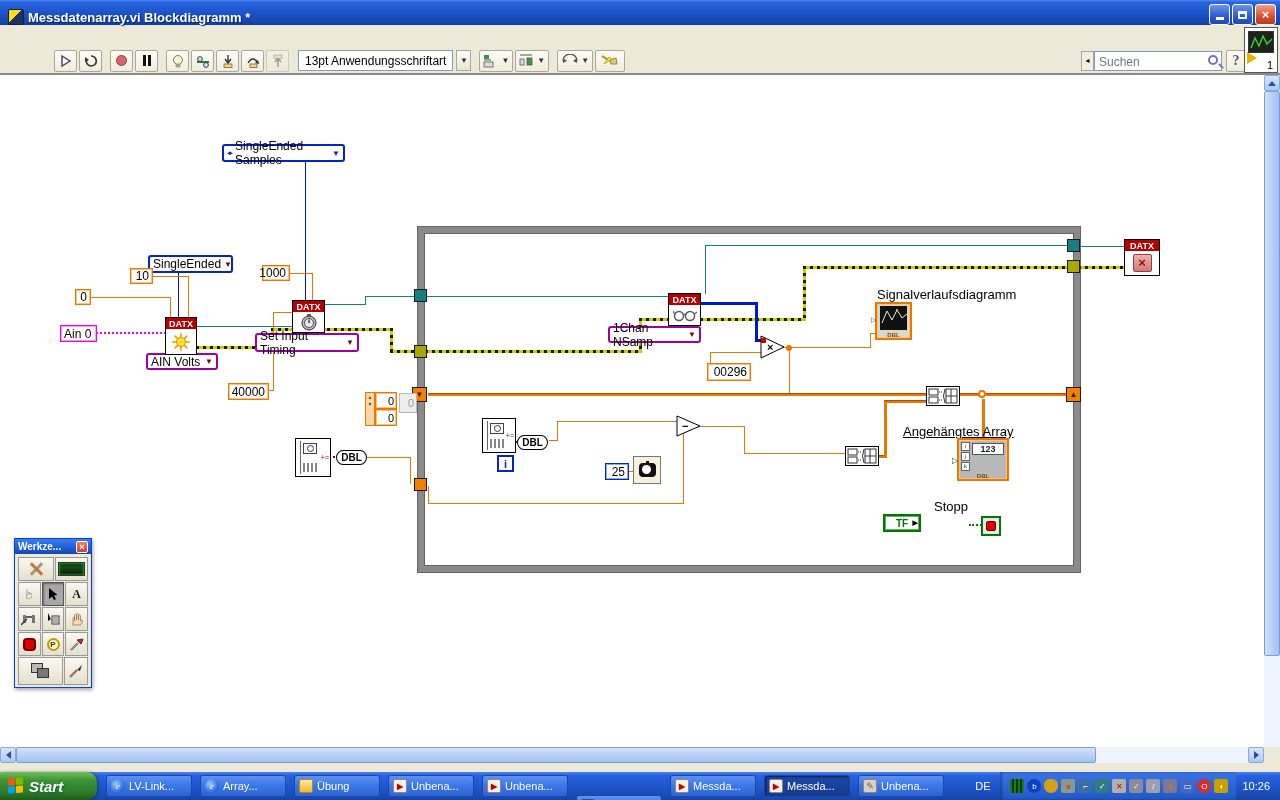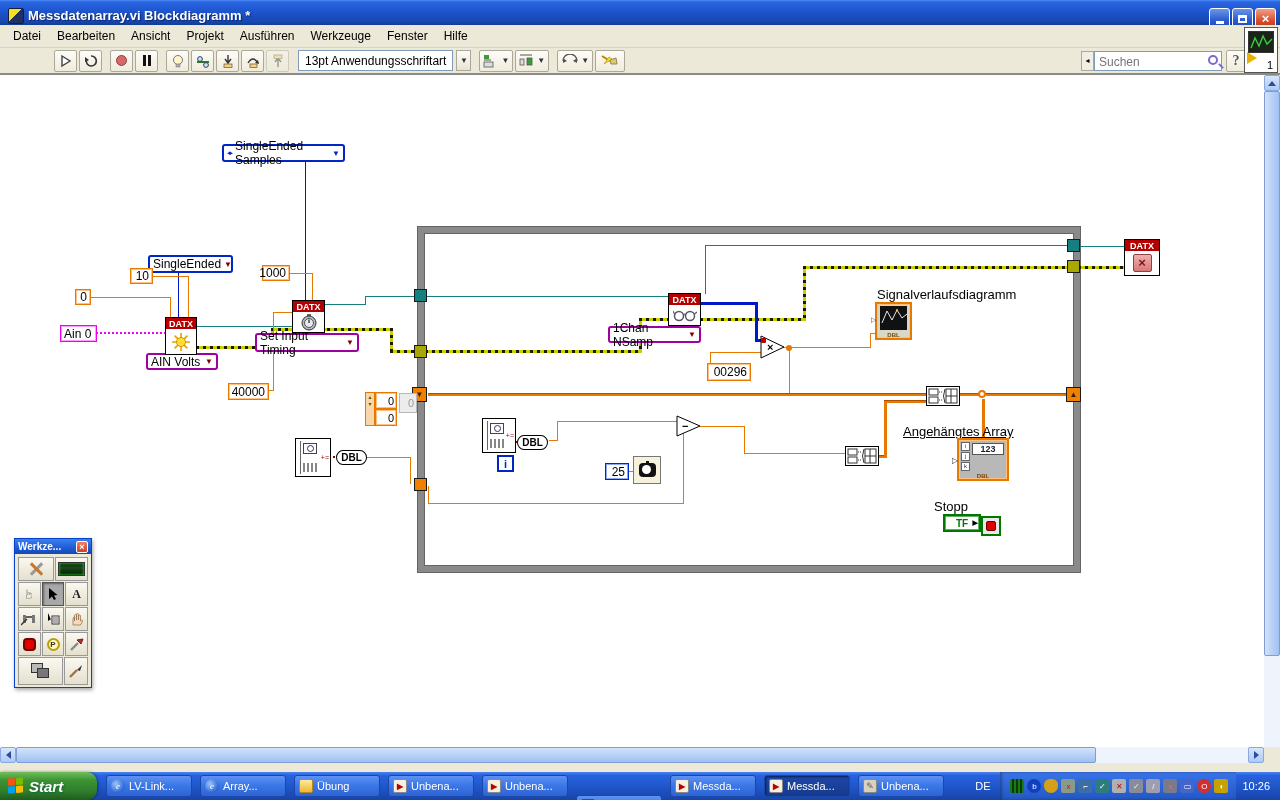--- a/index.html
+++ b/index.html
@@ -2,21 +2,21 @@
 <html><head>
 <meta charset="utf-8">
 <style>
   * { margin:0; padding:0; box-sizing:border-box; }
   html,body { width:1280px; height:800px; overflow:hidden; font-family:"Liberation Sans",sans-serif; }
   .screen { position:relative; width:1280px; height:800px; background:#ECE9D8; }
 
   
   .titlebar { position:absolute; left:0; top:0; width:1280px; height:25px;
     background:linear-gradient(180deg,#4A8AF4 0%,#2A66E0 8%,#1D55CE 45%,#1747B2 85%,#123C96 100%);
-    display:flex; align-items:flex-start; padding:8px 4px; }
+    display:flex; align-items:flex-end; padding:0 4px; }
   .appicon { width:16px; height:16px; margin:0 4px; background:linear-gradient(135deg,#F8E020 0 45%,#203060 45%);
     border:1px solid #102040; border-radius:2px; }
   .wtitle { color:#fff; font-weight:bold; font-size:13px; text-shadow:1px 1px 1px #0A2A6A; }
   .winbtns { margin-left:auto; display:flex; gap:2px; }
   .wb { width:21px; height:21px; border-radius:3px; border:1px solid #fff;
     background:linear-gradient(180deg,#6C95E8,#2A5BD0 60%,#1E49B4); color:#fff; font-size:11px;
     display:flex; align-items:center; justify-content:center; font-weight:bold; }
   .wb.close { background:linear-gradient(180deg,#F0A088,#D85030 60%,#B83818); font-size:13px; }
   .wb .minln { width:8px; height:3px; background:#fff; margin-top:8px; }
   .wb .maxbx { width:9px; height:8px; border:2px solid #fff; border-top-width:3px; }
@@ -219,30 +219,20 @@
       <span class="wb">
           <span class="minln"></span>
         </span>
       <span class="wb">
           <span class="maxbx"></span>
         </span>
       <span class="wb close">×</span>
     </span>
   </div>
 
-  <div class="menubar">
-    <span class="mitem">Datei</span>
-    <span class="mitem">Bearbeiten</span>
-    <span class="mitem">Ansicht</span>
-    <span class="mitem">Projekt</span>
-    <span class="mitem">Ausführen</span>
-    <span class="mitem">Werkzeuge</span>
-    <span class="mitem">Fenster</span>
-    <span class="mitem">Hilfe</span>
-  </div>
 
   <div class="toolbar">
     <span class="tbtn">
       <svg width="14" height="14">
           <path d="M3 2 L11 7 L3 12 Z" fill="#fff" stroke="#444" stroke-width="1.4"></path>
         </svg>
     </span>
     <span class="tbtn">
       <svg width="14" height="14">
           <path d="M7 2 A5 5 0 1 1 2.4 6" fill="none" stroke="#333" stroke-width="1.6"></path>
@@ -578,21 +568,21 @@
       <span class="idx">
         <span>i</span>
         <span>j</span>
         <span>k</span>
       </span>
       <span class="digits">123</span>
       <span class="dbl">DBL</span>
     </div>
 
     <div class="lbl" style="left:934px;top:424px;">Stopp</div>
-    <div class="tfterm" style="left:943px;top:439px;width:38px;height:18px;">
+    <div class="tfterm" style="left:883px;top:439px;width:38px;height:18px;">
       <span>TF</span>
         <span class="edge">▶</span>
     </div>
     <div class="condterm" style="left:981px;top:441px;width:20px;height:20px;">
         <i></i>
       </div>
 
     <div class="palette">
       <div class="ptitle">
         <span>Werkze...</span>

